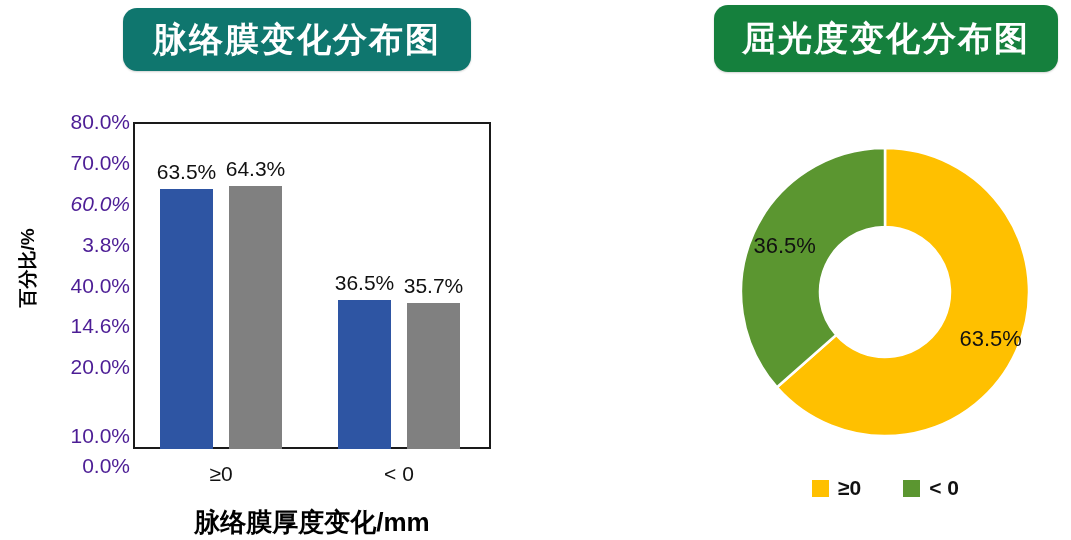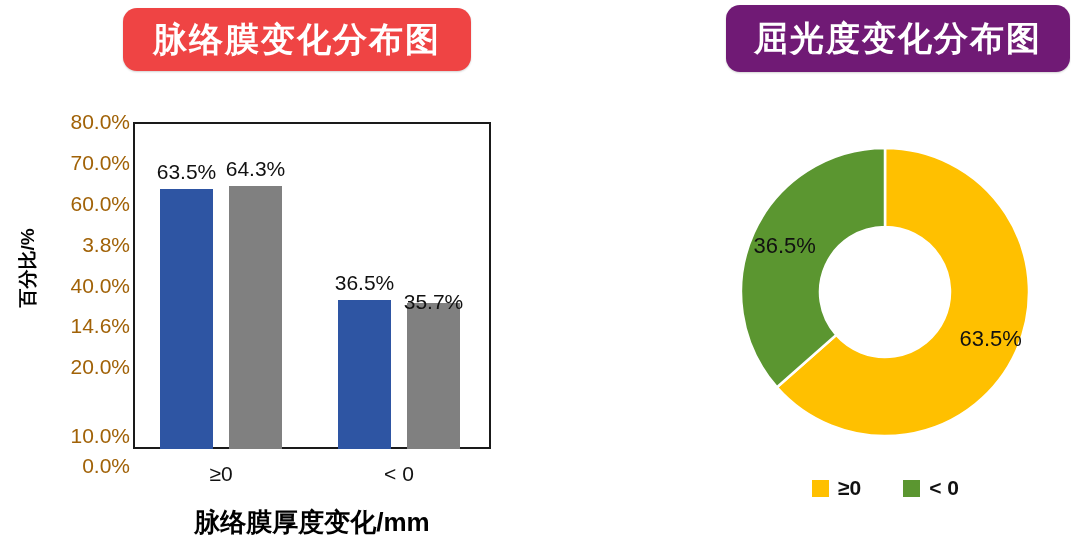--- a/index.html
+++ b/index.html
@@ -62,21 +62,21 @@
     background: #ffffff;
     box-sizing: border-box;
   }
   .y-tick {
     position: absolute;
     right: 0;
     width: 92px;
     text-align: right;
     font-size: 21px;
     line-height: 1;
-    color: #a16207;
+    color: #4c1d95;
   }
   #y-ticks-wrap {
     position: absolute;
     left: 30px;
     top: 0;
     width: 100px;
     height: 420px;
   }
   #y-axis-title {
     position: absolute;
@@ -160,55 +160,55 @@
   }
   .legend-text {
     font-size: 21px;
     font-weight: bold;
     color: #111111;
   }
 </style>
 </head>
 <body>
 
-<div class="title-badge" id="badge-left" style="background: #ef4444; color: rgb(255, 255, 255);">
+<div class="title-badge" id="badge-left" style="background: #0f766e; color: rgb(255, 255, 255);">
   <span>脉络膜变化分布图</span>
 </div>
 
-<div class="title-badge" id="badge-right" style="background: #701a75; color: rgb(255, 255, 255); margin-left: 12px;">
+<div class="title-badge" id="badge-right" style="background: #15803d; color: rgb(255, 255, 255);">
   <span>屈光度变化分布图</span>
 </div>
 
 <div id="bar-chart">
 
   <div id="y-axis-title">百分比/%</div>
 
   <div id="y-ticks-wrap">
       <div class="y-tick" style="top: 31px;">80.0%</div>
       <div class="y-tick" style="top: 71.875px;">70.0%</div>
-      <div class="y-tick" style="top: 112.75px;">60.0%</div>
+      <div class="y-tick" style="top: 112.75px; font-style: italic;">60.0%</div>
       <div class="y-tick" style="top: 153.625px;">3.8%</div>
       <div class="y-tick" style="top: 194.5px;">40.0%</div>
       <div class="y-tick" style="top: 235.375px;">14.6%</div>
       <div class="y-tick" style="top: 276px;">20.0%</div>
       <div class="y-tick" style="top: 317.125px; margin-top: 28px;">10.0%</div>
       <div class="y-tick" style="top: 375px;">0.0%</div>
     </div>
 
   <div id="bar-plot-frame"></div>
 
   <div id="bars-layer">
       <div class="bar" style="left: 160px; top: 109.444px; width: 53px; height: 259.556px; background: rgb(46, 85, 163);"></div>
       <div class="bar-label" style="left: 146.5px; top: 80.4437px; width: 80px;">63.5%</div>
       <div class="bar" style="left: 229px; top: 106.174px; width: 53px; height: 262.826px; background: rgb(128, 128, 128);"></div>
       <div class="bar-label" style="left: 215.5px; top: 77.1737px; width: 80px;">64.3%</div>
       <div class="bar" style="left: 338px; top: 219.806px; width: 53px; height: 149.194px; background: rgb(46, 85, 163);"></div>
       <div class="bar-label" style="left: 324.5px; top: 190.806px; width: 80px;">36.5%</div>
       <div class="bar" style="left: 407px; top: 223.076px; width: 53px; height: 145.924px; background: rgb(128, 128, 128);"></div>
-      <div class="bar-label" style="left: 393.5px; top: 194.076px; width: 80px; margin-top: 16px;">35.7%</div>
+      <div class="bar-label" style="left: 393.5px; top: 194.076px; width: 80px;">35.7%</div>
     </div>
 
   <div id="x-cats-layer">
       <div class="x-cat" style="left: 171px; width: 100px;">≥0</div>
       <div class="x-cat" style="left: 349px; width: 100px;">&lt; 0</div>
     </div>
 
   <div id="x-axis-title">脉络膜厚度变化/mm</div>
 </div>
 

